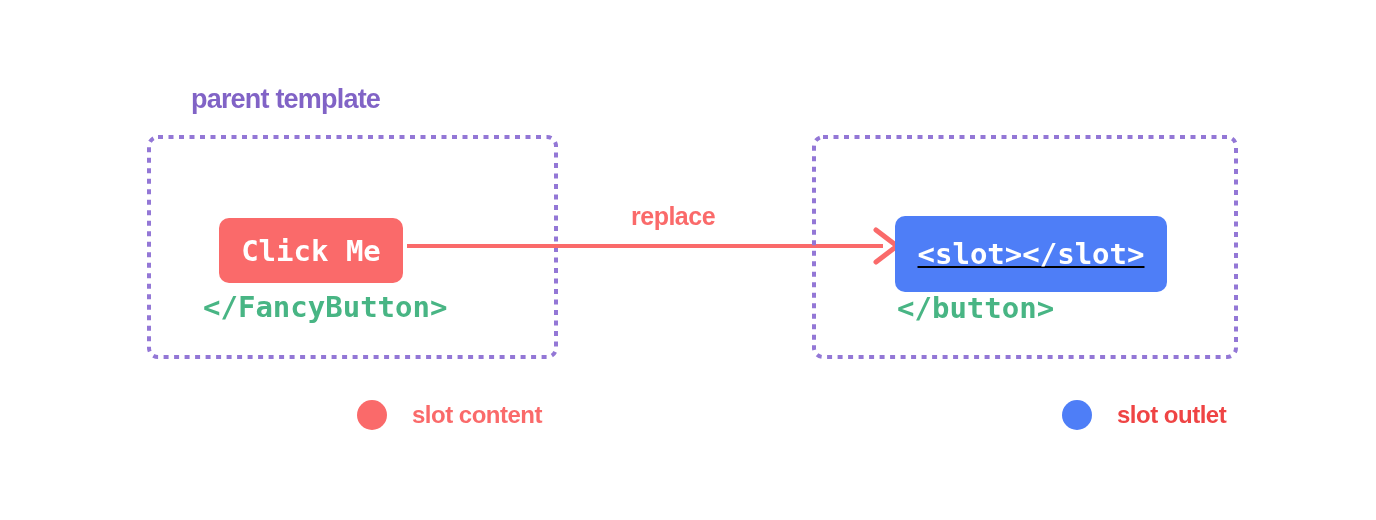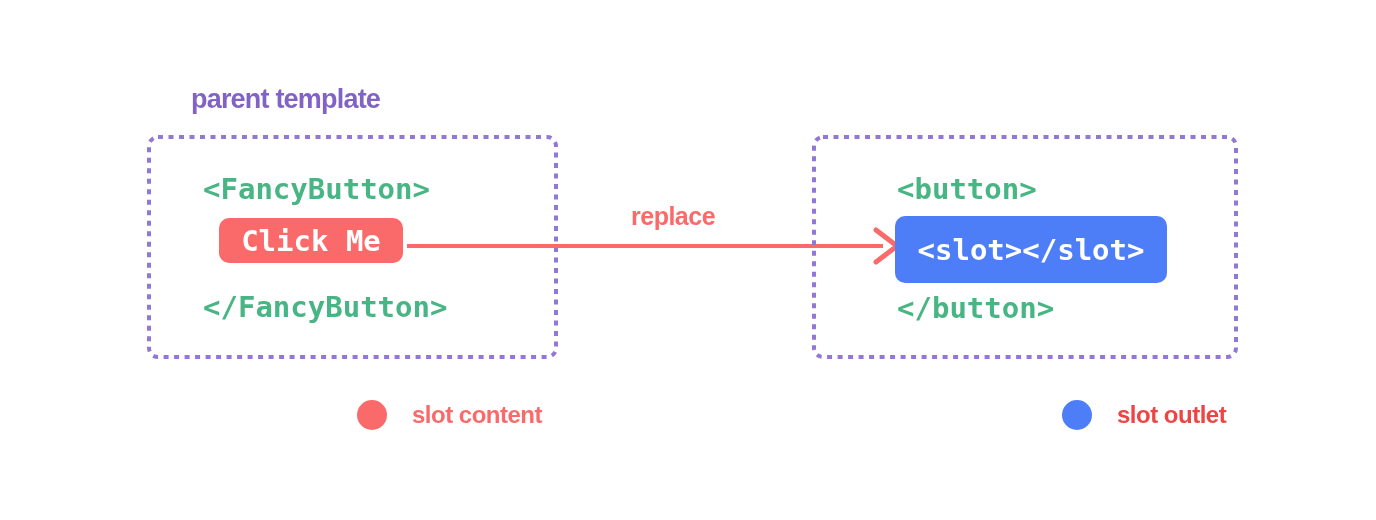--- a/index.html
+++ b/index.html
@@ -90,43 +90,41 @@
 <body>
 
 <div class="canvas">
 
   <div class="panel-title" style="left:147px; top:86px;">parent template</div>
 
   <svg class="dashed-box" style="left:147px; top:135px;" width="411" height="224">
     <rect x="2" y="2" width="407" height="220" rx="9" fill="none" stroke="#9377d6" stroke-width="4" stroke-dasharray="5 5.5"></rect>
   </svg>
 
-  <div class="code" style="left:203px; top:175px;">&lt;FancyButton&gt;</div>
 
-  <div class="chip chip-red" style="left:219px; top:218px; width:184px; height:45px;">
+  <div class="chip chip-red" style="left:219px; top:218px; width:184px; height:65px;">
     <span>Click Me</span>
   </div>
 
   <div class="code" style="left:203px; top:293px;">&lt;/FancyButton&gt;</div>
 
   <svg class="arrow-svg" style="left:405px; top:224px;" width="498" height="44">
     <line x1="2" y1="22" x2="478" y2="22" stroke="#fa6a6a" stroke-width="4"></line>
     <path d="M471 6 L492 22 L471 38" fill="none" stroke="#fa6a6a" stroke-width="5" stroke-linecap="round" stroke-linejoin="round"></path>
   </svg>
 
   <div class="arrow-label" style="left:631px; top:204px;">replace</div>
 
 
   <svg class="dashed-box" style="left:812px; top:135px;" width="426" height="224">
     <rect x="2" y="2" width="422" height="220" rx="9" fill="none" stroke="#9377d6" stroke-width="4" stroke-dasharray="5 5.5"></rect>
   </svg>
 
-  <div class="code" style="left:897px; top:175px;">&lt;button&gt;</div>
 
-  <div class="chip chip-blue" style="left:895px; top:216px; width:272px; height:67px;">
+  <div class="chip chip-blue" style="left:895px; top:216px; width:272px; height:76px;text-decoration:underline;">
     <span>&lt;slot&gt;&lt;/slot&gt;</span>
   </div>
 
   <div class="code" style="left:897px; top:294px;">&lt;/button&gt;</div>
 
   <div class="legend" style="left:357px; top:400px;justify-content:flex-end;">
     <span class="dot dot-red"></span>
     <span class="legend-label red">slot content</span>
   </div>
 

